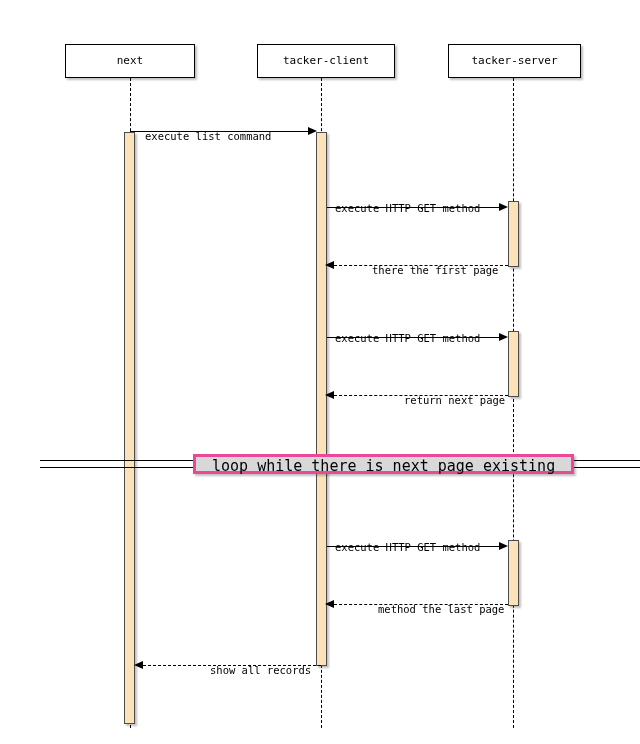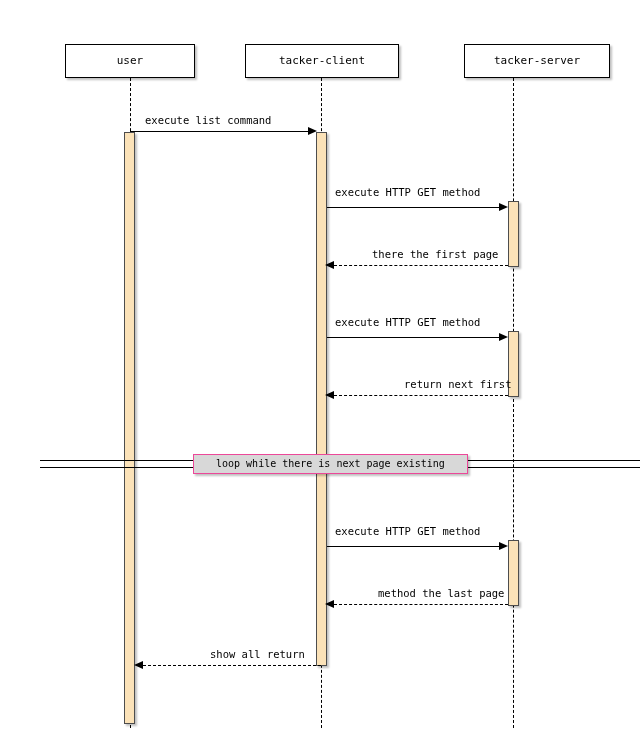--- a/index.html
+++ b/index.html
@@ -63,51 +63,52 @@
   }
   .arrowhead.left {
     border-right: 9px solid #000000;
   }
   .msg-label {
     position: absolute;
     font-size: 10.5px;
     font-family: "DejaVu Sans Mono", monospace;
     color: #000000;
     white-space: nowrap;
+    margin-top: 16px;
   }
   .divider-rule {
     position: absolute;
     height: 0;
     border-top: 1px solid #000000;
     left: 40px;
     width: 600px;
   }
   .divider-box {
     position: absolute;
     box-sizing: border-box;
-    border: 1px solid #ec4899;
+    border: 3px solid #ec4899;
     background: #d8d8d8;
-    font-size: 10px;
+    font-size: 15px;
     font-family: "DejaVu Sans Mono", monospace;
     color: #000000;
     text-align: center;
     line-height: 18px;
     height: 20px;
-    padding: 0 22px;
+    padding: 0 16px;
     box-shadow: 2px 2px 2px rgba(0,0,0,0.25);
   }
 </style>
 </head>
 <body>
 
 <div id="diagram">
 
-  <div class="participant" style="left:65px; top:44px; width:130px;">user</div>
-  <div class="participant" style="left:245px; top:44px; width:154px;">tacker-client</div>
-  <div class="participant" style="left:464px; top:44px; width:146px;">tacker-server</div>
+  <div class="participant" style="left:65px; top:44px; width:130px;">next</div>
+  <div class="participant" style="left:257px; top:44px; width:138px;">tacker-client</div>
+  <div class="participant" style="left:448px; top:44px; width:133px;">tacker-server</div>
 
   <div class="lifeline" style="left:130px; top:78px; height:650px;"></div>
   <div class="lifeline" style="left:321px; top:78px; height:650px;"></div>
   <div class="lifeline" style="left:513px; top:78px; height:650px;"></div>
 
   <div class="activation" style="left:124px; top:132px; height:592px;"></div>
   <div class="activation" style="left:316px; top:132px; height:534px;"></div>
   <div class="activation" style="left:508px; top:201px; height:66px;"></div>
   <div class="activation" style="left:508px; top:331px; height:66px;"></div>
   <div class="activation" style="left:508px; top:540px; height:66px;"></div>
@@ -123,31 +124,31 @@
   <div class="msg-line dashed" style="left:334px; top:265px; width:174px;"></div>
   <div class="arrowhead left" style="left:325px; top:261px;"></div>
   <div class="msg-label" style="left:372px; top:248px;">there the first page</div>
 
   <div class="msg-line" style="left:327px; top:337px; width:174px;"></div>
   <div class="arrowhead right" style="left:499px; top:333px;"></div>
   <div class="msg-label" style="left:335px; top:316px;">execute HTTP GET method</div>
 
   <div class="msg-line dashed" style="left:334px; top:395px; width:174px;"></div>
   <div class="arrowhead left" style="left:325px; top:391px;"></div>
-  <div class="msg-label" style="left:404px; top:378px;">return next first</div>
+  <div class="msg-label" style="left:404px; top:378px;">return next page</div>
 
   <div class="divider-rule" style="top:460px;"></div>
   <div class="divider-rule" style="top:467px;"></div>
   <div class="divider-box" style="left:193px; top:454px;">loop while there is next page existing</div>
 
   <div class="msg-line" style="left:327px; top:546px; width:174px;"></div>
   <div class="arrowhead right" style="left:499px; top:542px;"></div>
   <div class="msg-label" style="left:335px; top:525px;">execute HTTP GET method</div>
 
   <div class="msg-line dashed" style="left:334px; top:604px; width:174px;"></div>
   <div class="arrowhead left" style="left:325px; top:600px;"></div>
   <div class="msg-label" style="left:378px; top:587px;">method the last page</div>
 
   <div class="msg-line dashed" style="left:143px; top:665px; width:178px;"></div>
   <div class="arrowhead left" style="left:134px; top:661px;"></div>
-  <div class="msg-label" style="left:210px; top:648px;">show all return</div>
+  <div class="msg-label" style="left:210px; top:648px;">show all records</div>
 
 </div>
 
 </body></html>

